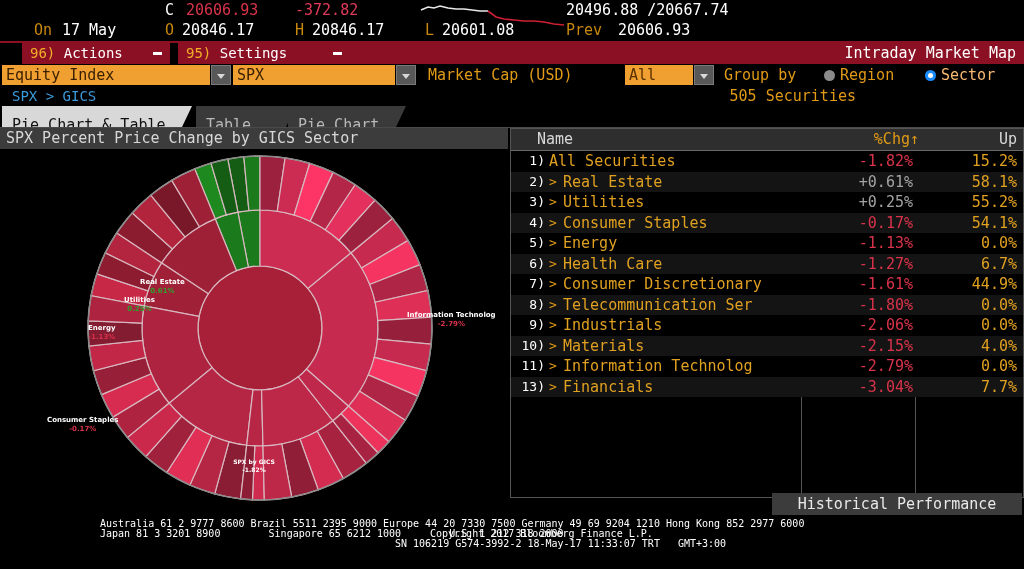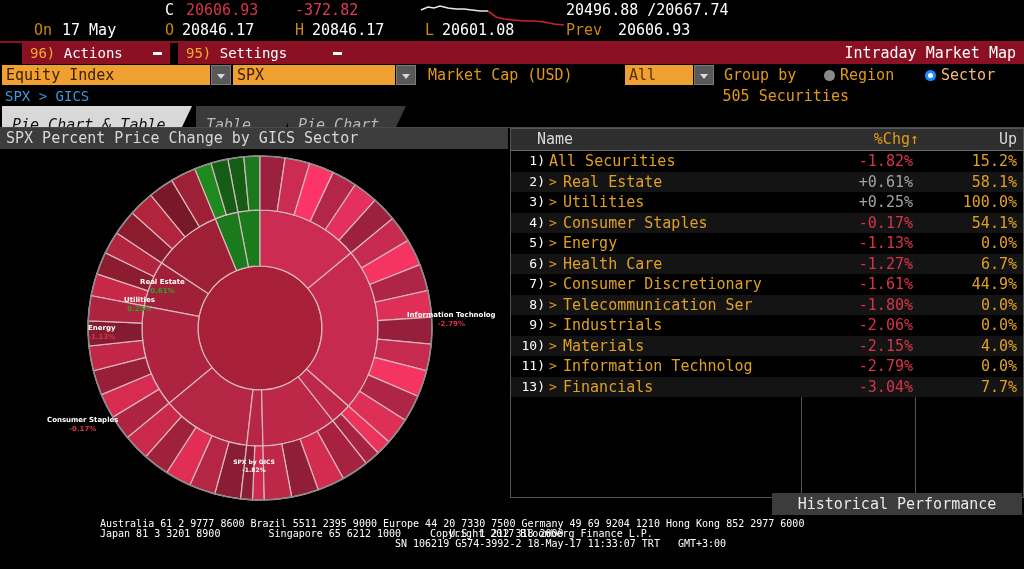--- a/index.html
+++ b/index.html
@@ -90,32 +90,31 @@
   .radio.on::after {
     content: ""; position: absolute; left: 3px; top: 3px; width: 5px; height: 5px;
     border-radius: 50%; background: #ffffff;
   }
   .rad-region { left: 824px; }
   .lbl-region { position: absolute; left: 840px; top: 1px; height: 20px; line-height: 20px; color: #e09a16; font-size: 15px; }
   .rad-sector { left: 925px; }
   .lbl-sector { position: absolute; left: 941px; top: 1px; height: 20px; line-height: 20px; color: #fdba74; font-size: 15px; }
 
   
-  .crumbrow { position: absolute; left: 1px; top: 86px; width: 856px; height: 20px; }
+  .crumbrow { position: absolute; left: 8px; top: 86px; width: 856px; height: 20px; }
   .crumb { position: absolute; left: 4px; top: 0; height: 20px; line-height: 20px; color: #3a9ad9; font-size: 14px; }
   .secount { position: absolute; right: 8px; top: 0; height: 20px; line-height: 20px; color: #e09a16; font-size: 15px; }
 
   
   .tabsrow { position: absolute; left: 0; top: 106px; width: 1024px; height: 22px; background: #000; }
   .tab {
     position: absolute; top: 0; height: 21px; line-height: 21px;
     font-size: 15px; padding: 9px 10px; white-space: nowrap;
     background: #3a3a3a; color: #b8b8b8;
     clip-path: polygon(0 0, 100% 0, calc(100% - 10px) 100%, 0 100%);
-    font-style: italic;
   }
   .tab.active { background: #d8d8d8; color: #101010; }
   .t1 { left: 2px;  width: 190px; }
   .t2 { left: 196px; width: 100px; }
   .t3 { left: 288px; width: 118px; }
   .tabs-underline { position: absolute; left: 0; top: 127px; width: 1024px; height: 1px; background: #4a4a4a; }
 
   
   .chart-panel {
     position: absolute; left: 0; top: 128px; width: 508px; height: 384px;
@@ -380,21 +379,21 @@
           <div class="cell c-arrow">&gt;</div>
           <div class="cell c-name">Real Estate</div>
           <div class="cell c-chg pos">+0.61%</div>
           <div class="cell c-up">58.1%</div>
         </div>
         <div class="trow odd">
           <div class="cell c-idx">3)</div>
           <div class="cell c-arrow">&gt;</div>
           <div class="cell c-name">Utilities</div>
           <div class="cell c-chg pos">+0.25%</div>
-          <div class="cell c-up">100.0%</div>
+          <div class="cell c-up">55.2%</div>
         </div>
         <div class="trow even">
           <div class="cell c-idx">4)</div>
           <div class="cell c-arrow">&gt;</div>
           <div class="cell c-name">Consumer Staples</div>
           <div class="cell c-chg neg">-0.17%</div>
           <div class="cell c-up">54.1%</div>
         </div>
         <div class="trow odd">
           <div class="cell c-idx">5)</div>

